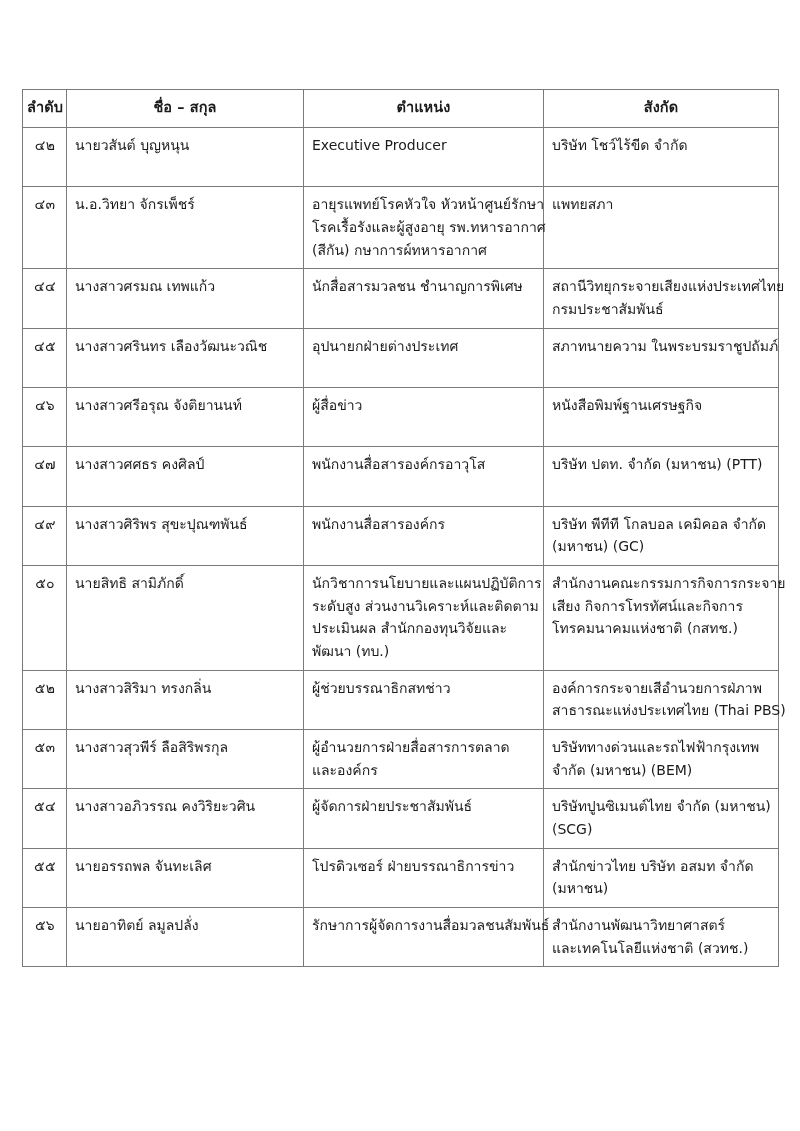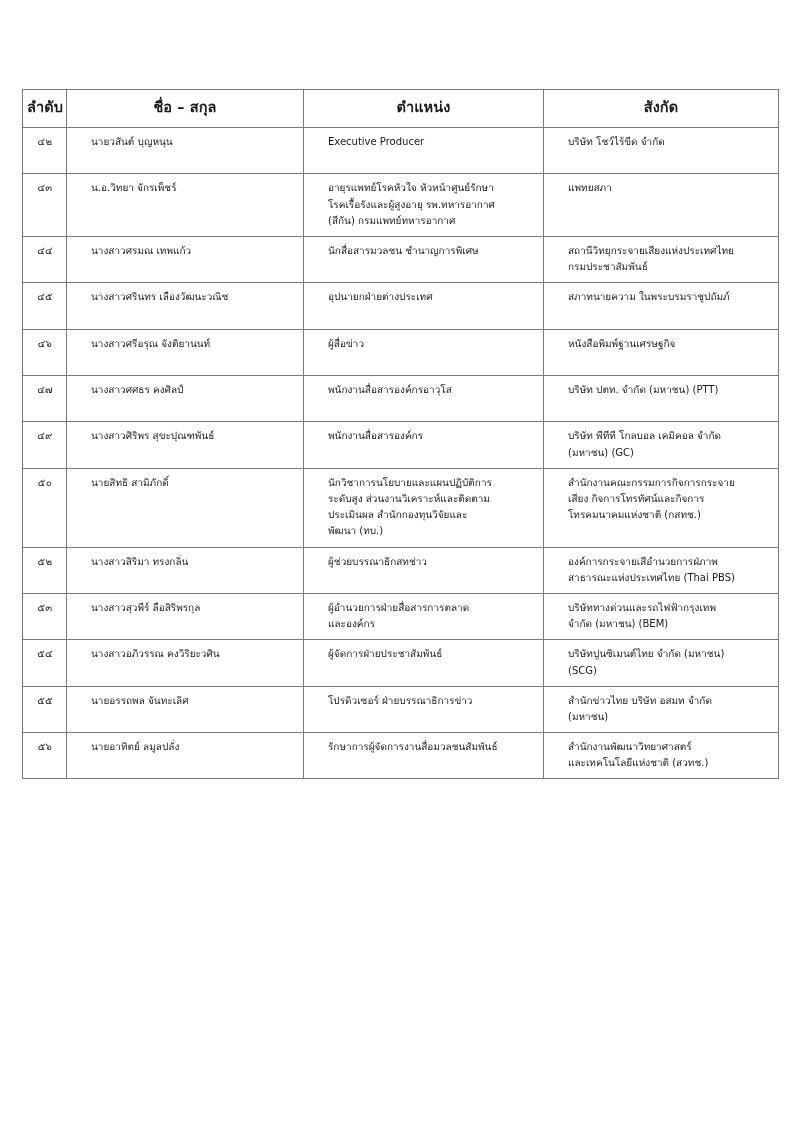--- a/index.html
+++ b/index.html
@@ -46,39 +46,38 @@
     vertical-align: middle;
     font-weight: bold;
     font-size: 14.5px;
     line-height: 1.45;
     padding: 5px 4px 6px 4px;
     height: 26px;
     letter-spacing: 0.1px;
   }
   table.roster tbody td {
     font-weight: normal;
-    font-size: 10px;
+    font-size: 14px;
     line-height: 1.62;
     padding: 6px 7px 7px 8px;
   }
   td.c-no {
     text-align: center;
     padding-left: 2px;
     padding-right: 2px;
     letter-spacing: 0.3px;
   }
   
   col.w-no    { width: 44px; }
   col.w-name  { width: 237px; }
   col.w-pos   { width: 240px; }
   col.w-org   { width: 235px; }
 
   .cell-lines {
     display: block;
-    margin-left: 16px;
   }
   .cell-lines .ln {
     display: block;
     white-space: nowrap;
   }
 </style>
 </head>
 <body>
 
 <div class="page">
@@ -122,21 +121,21 @@
             <td class="c-no">๔๓</td>
             <td>
               <span class="cell-lines">
                 <span class="ln">น.อ.วิทยา จักรเพ็ชร์</span>
               </span>
             </td>
             <td>
               <span class="cell-lines">
                 <span class="ln">อายุรแพทย์โรคหัวใจ หัวหน้าศูนย์รักษา</span>
                 <span class="ln">โรคเรื้อรังและผู้สูงอายุ รพ.ทหารอากาศ</span>
-                <span class="ln">(สีกัน) กรมแพทย์ทหารอากาศ</span>
+                <span class="ln">(สีกัน) กษาการผ์ทหารอากาศ</span>
               </span>
             </td>
             <td>
               <span class="cell-lines">
                 <span class="ln">แพทยสภา</span>
               </span>
             </td>
           </tr>
           <tr>
             <td class="c-no">๔๔</td>

